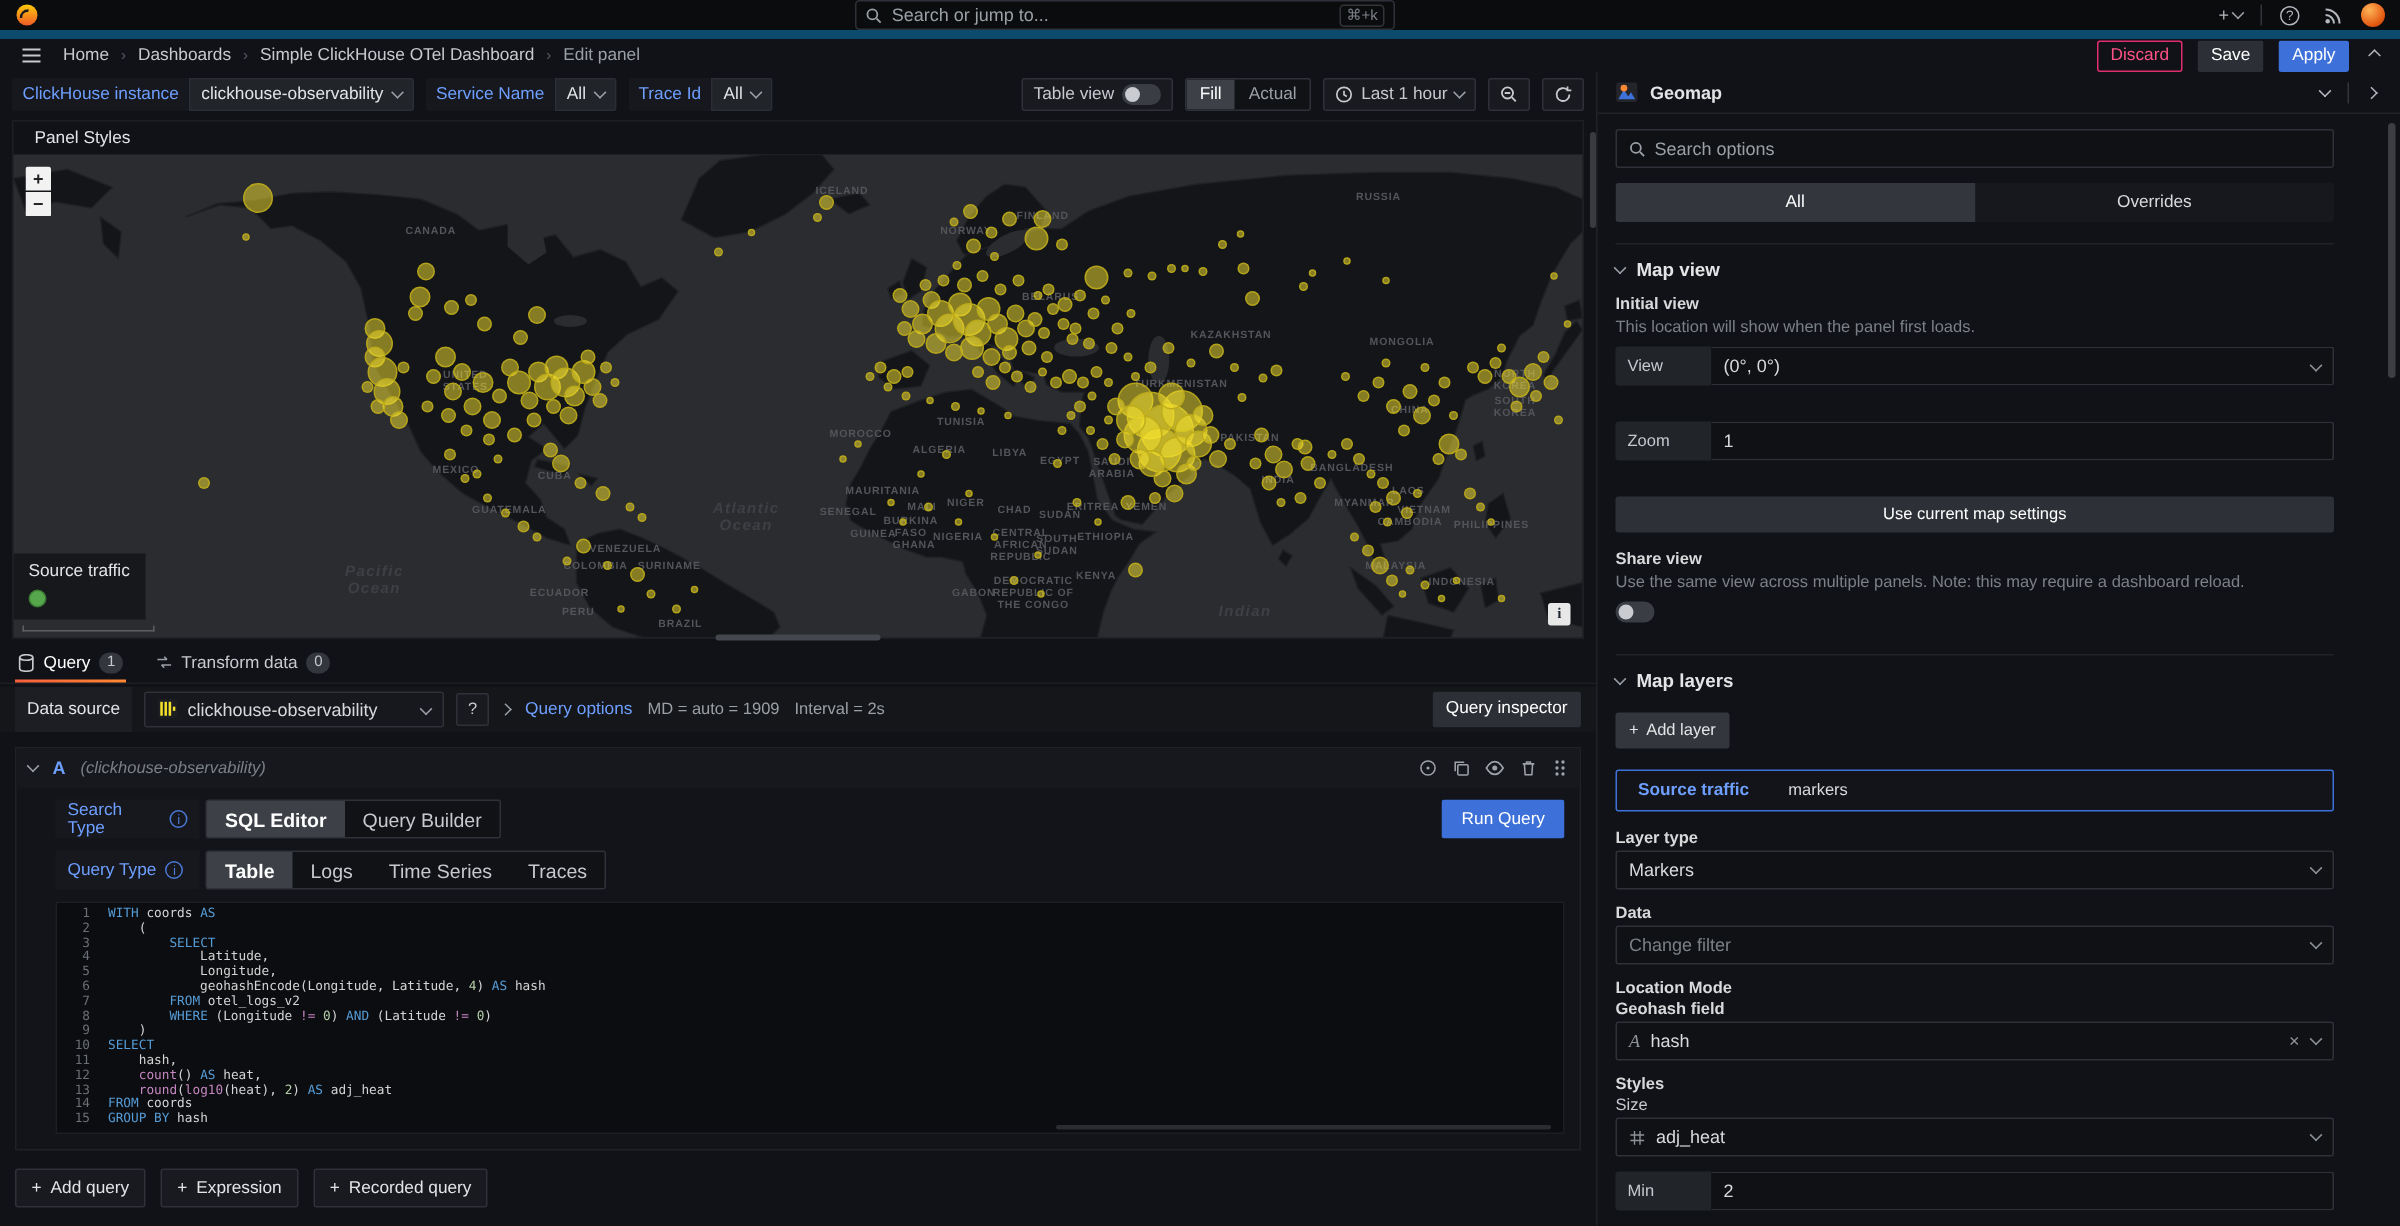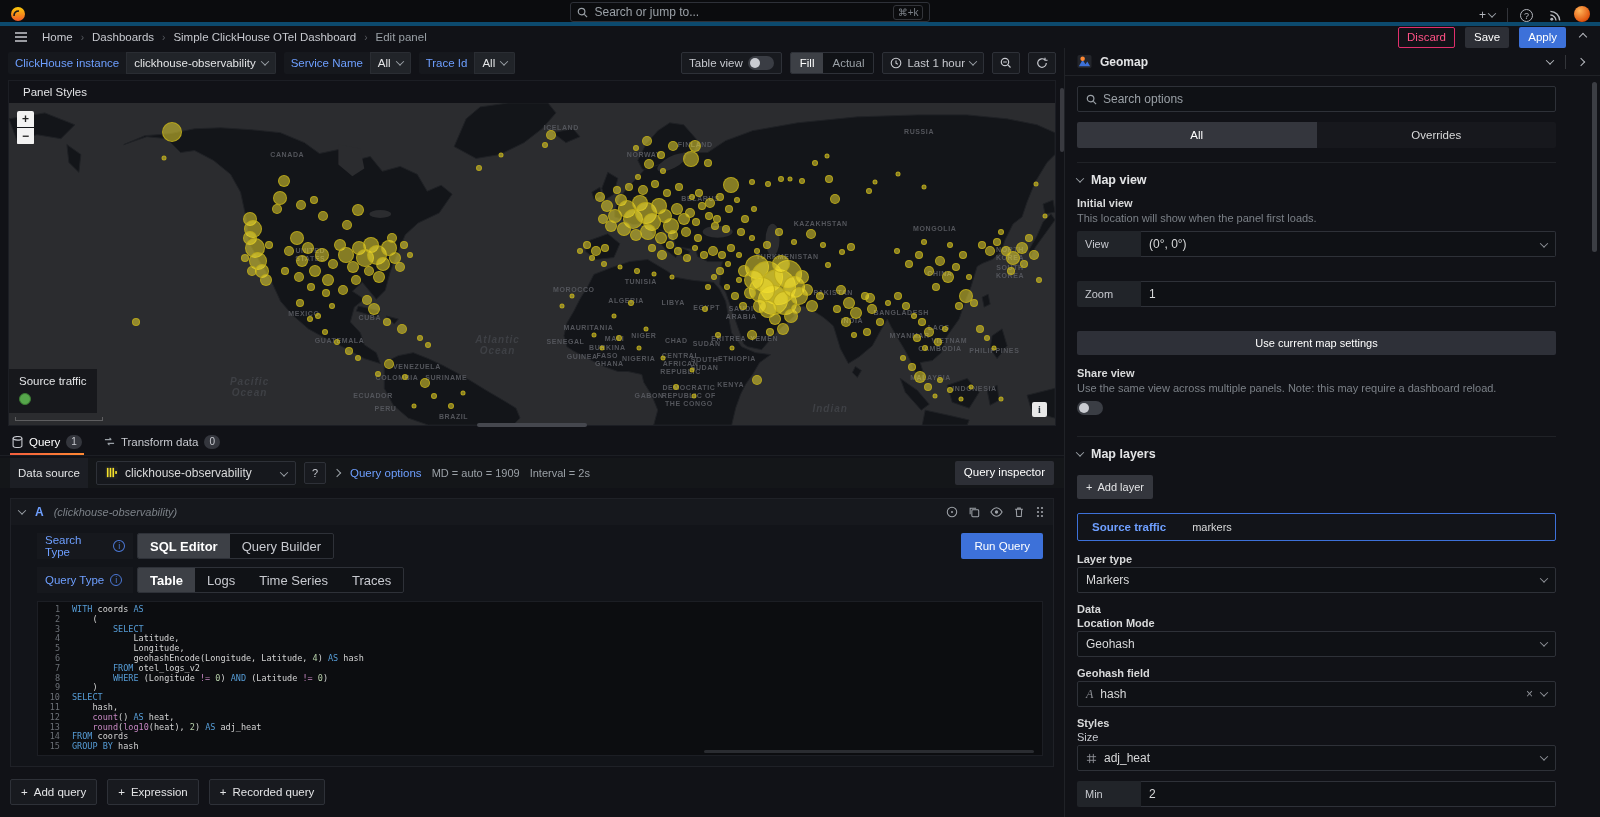--- a/index.html
+++ b/index.html
@@ -12,21 +12,21 @@
   html,body{width:1600px;height:817px;overflow:hidden;background:var(--bg);
     font-family:"Liberation Sans",sans-serif;color:var(--txt);font-size:12px}
   .row{display:flex;align-items:center}
   .grow{flex:1}
   .ch{display:inline-block;width:6px;height:6px;border-right:1.5px solid currentColor;border-bottom:1.5px solid currentColor}
   .ch.down{transform:rotate(45deg) translate(-1px,-1px)}
   .ch.right{transform:rotate(-45deg)}
   .ch.up{transform:rotate(225deg)}
   svg.ic{display:block}
   
-  #topnav{height:26px;background:var(--bg2);display:flex;align-items:flex-end;padding:0 10px;gap:8px;border-bottom:4px solid #0c4a6e}
+  #topnav{height:26px;background:var(--bg2);display:flex;align-items:center;padding:0 10px;gap:8px;border-bottom:6px solid #0c4a6e}
   #searchbox{width:360px;height:20px;margin:0 auto;background:#0b0c0e;border:1px solid var(--border2);border-radius:3px;display:flex;align-items:center;gap:6px;padding:0 6px;color:var(--dim)}
   #searchbox .kbd{margin-left:auto;font-size:10px;color:var(--dim2);border:1px solid #33353a;border-radius:3px;padding:0 4px;line-height:13px}
   .navic{color:#b4b7bd;display:flex;align-items:center;gap:3px;padding:0 4px;cursor:pointer}
   .vdiv{width:1px;height:14px;background:#33353a}
   #avatar{width:16px;height:16px;border-radius:50%;background:radial-gradient(circle at 35% 30%,#ffb357,#e0560f 70%,#8c2a05)}
   
   #subnav{height:22px;background:var(--bg);display:flex;align-items:center;padding:0 10px;gap:10px}
   .crumb{color:#c7c9cf;font-size:11.5px}
   .crumb.dim{color:var(--dim)}
   .csep{color:#5a5d63;font-size:10px}
@@ -886,28 +886,28 @@
 
         <div class="flabel">Layer type</div>
         <div class="select">
             <span>Markers</span>
             <span class="cx">
               <i class="ch down"></i>
             </span>
           </div>
 
         <div class="flabel">Data</div>
-
-        <div class="flabel">Location Mode</div>
-        <div class="select">
-            <span>Geohash</span>
+        <div class="select ph">
+            <span>Change filter</span>
             <span class="cx">
               <i class="ch down"></i>
             </span>
           </div>
+
+        <div class="flabel">Location Mode</div>
 
         <div class="flabel">Geohash field</div>
         <div class="select">
           <span style="font-style:italic;color:#8e9197;font-family:'Liberation Serif',serif">A</span>
           <span>hash</span>
           <span class="cx">
               <span>×</span>
               <i class="ch down"></i>
             </span>
         </div>

